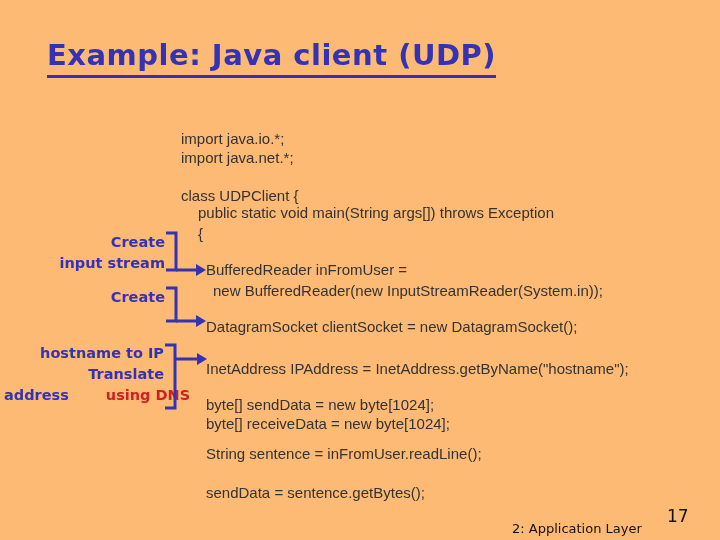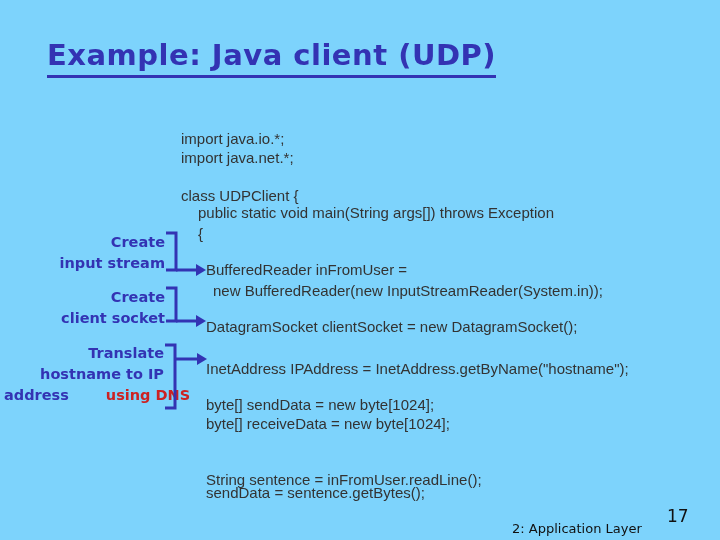--- a/index.html
+++ b/index.html
@@ -1,20 +1,20 @@
 <!DOCTYPE html>
 <html><head>
 <meta charset="utf-8">
 <style>
   html, body { margin: 0; padding: 0; }
   .slide {
     position: relative;
     width: 720px;
     height: 540px;
-    background: #7dd3fc;
+    background: #fdba74;
     overflow: hidden;
     font-family: "Liberation Sans", sans-serif;
   }
 
   
   .title {
     position: absolute;
     left: 47px;
     top: 38px;
     margin: 0;
@@ -41,21 +41,21 @@
   .cl1  { left: 181px; top: 150px; }
   .cl2  { left: 181px; top: 188px; }
   .cl3  { left: 198px; top: 205px; }
   .cl4  { left: 198px; top: 226px; }
   .cl5  { left: 206px; top: 262px; }
   .cl6  { left: 213px; top: 283px; }
   .cl7  { left: 206px; top: 319px; }
   .cl8  { left: 206px; top: 361px; }
   .cl9  { left: 206px; top: 397px; }
   .cl10 { left: 206px; top: 416px; }
-  .cl11 { left: 206px; top: 472px; }
+  .cl11 { left: 206px; top: 446px; }
   .cl12 { left: 206px; top: 485px; text-align: center; }
 
   
   .ann-label {
     position: absolute;
     font-family: "DejaVu Sans", sans-serif;
     font-size: 14.5px;
     font-weight: bold;
     color: #3333b3;
     text-align: right;
@@ -120,31 +120,30 @@
     <div>input stream</div>
   </div>
   <svg class="bracket-svg bsvg1" width="50" height="50" viewBox="0 0 50 50">
     <path d="M 6 5 H 16 V 42 H 6" fill="none" stroke="#3333b3" stroke-width="3"></path>
     <line x1="16" y1="42" x2="37" y2="42" stroke="#3333b3" stroke-width="3"></line>
     <polygon points="36,36 46,42 36,48" fill="#3333b3"></polygon>
   </svg>
 
   <div class="ann-label ann2-label">
     <div>Create</div>
-    <div>client socket</div>
   </div>
   <svg class="bracket-svg bsvg2" width="50" height="46" viewBox="0 0 50 46">
     <path d="M 6 5 H 16 V 38 H 6" fill="none" stroke="#3333b3" stroke-width="3"></path>
     <line x1="16" y1="38" x2="37" y2="38" stroke="#3333b3" stroke-width="3"></line>
     <polygon points="36,32 46,38 36,44" fill="#3333b3"></polygon>
   </svg>
 
   <div class="ann-label ann3-label">
+    <div>hostname to IP</div>
     <div>Translate</div>
-    <div>hostname to IP</div>
     <div><span>address</span> <span class="red-text">using DNS</span></div>
   </div>
   <svg class="bracket-svg bsvg3" width="54" height="74" viewBox="0 0 54 74">
     <path d="M 7 5 H 17 V 68 H 7" fill="none" stroke="#3333b3" stroke-width="3"></path>
     <line x1="17" y1="19" x2="40" y2="19" stroke="#3333b3" stroke-width="3"></line>
     <polygon points="39,13 49,19 39,25" fill="#3333b3"></polygon>
   </svg>
 
   <div class="footer-section">2: Application Layer</div>
   <div class="footer-page">17</div>

